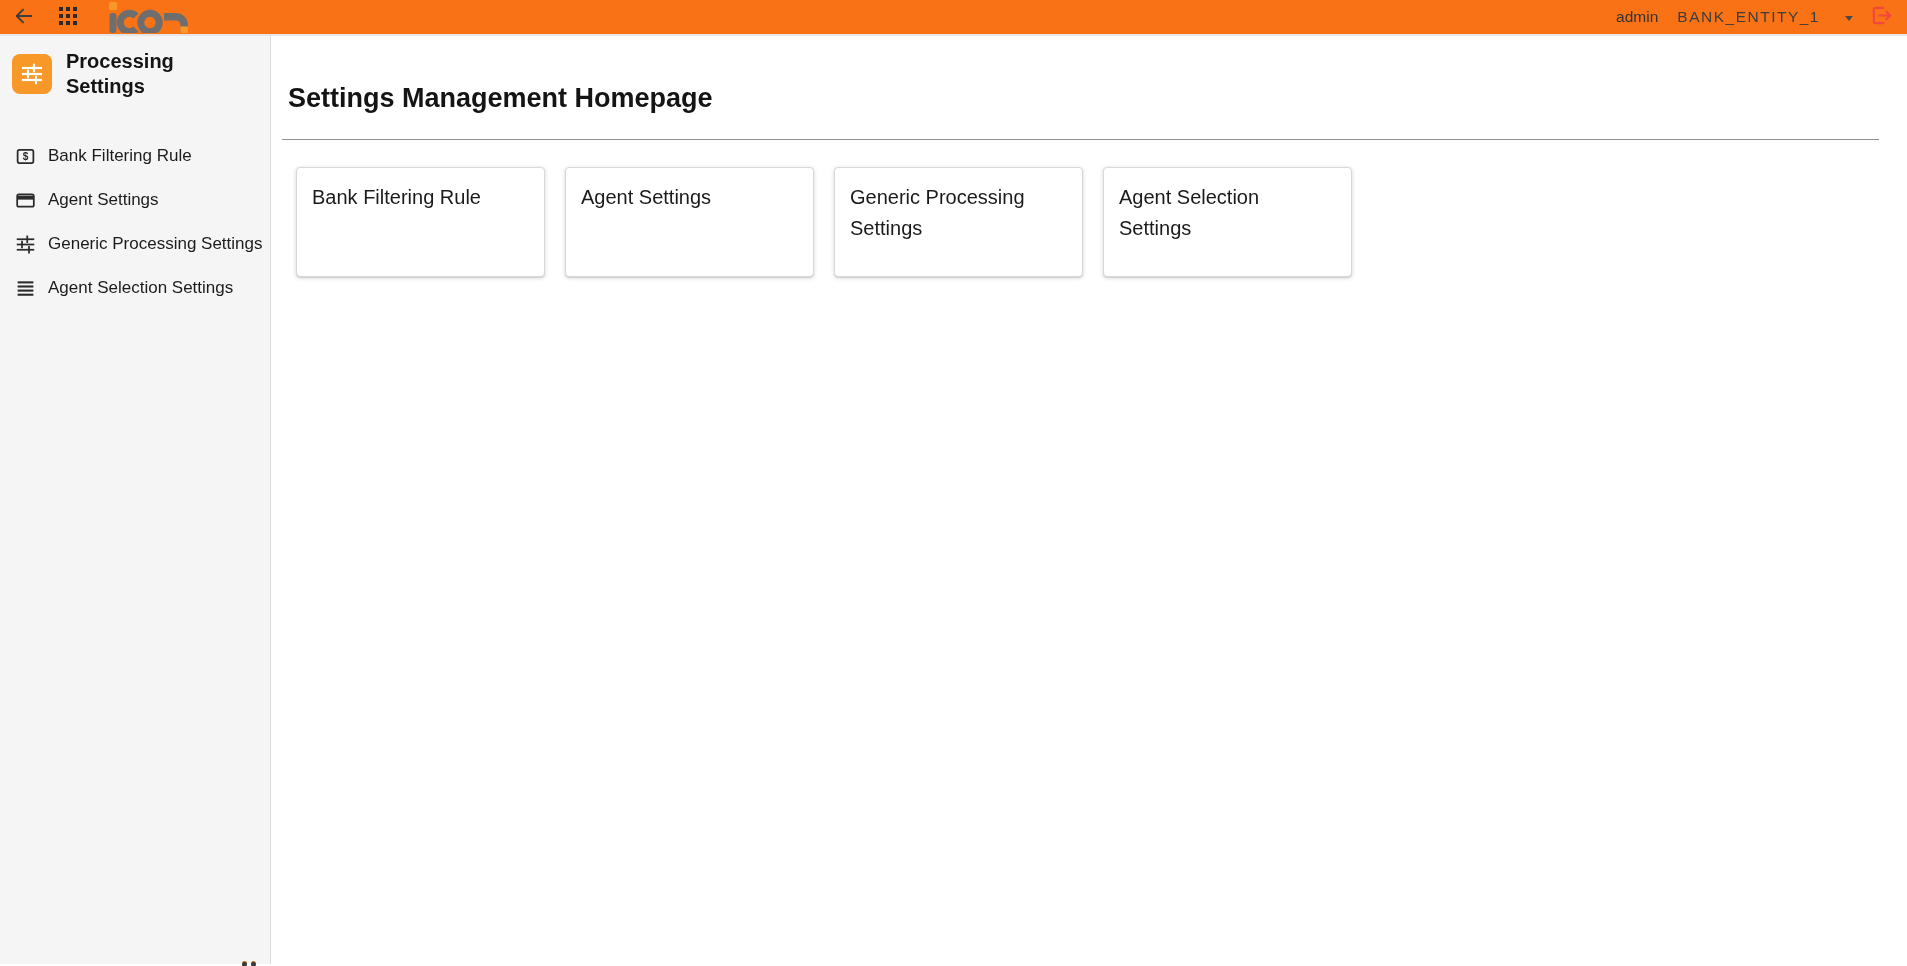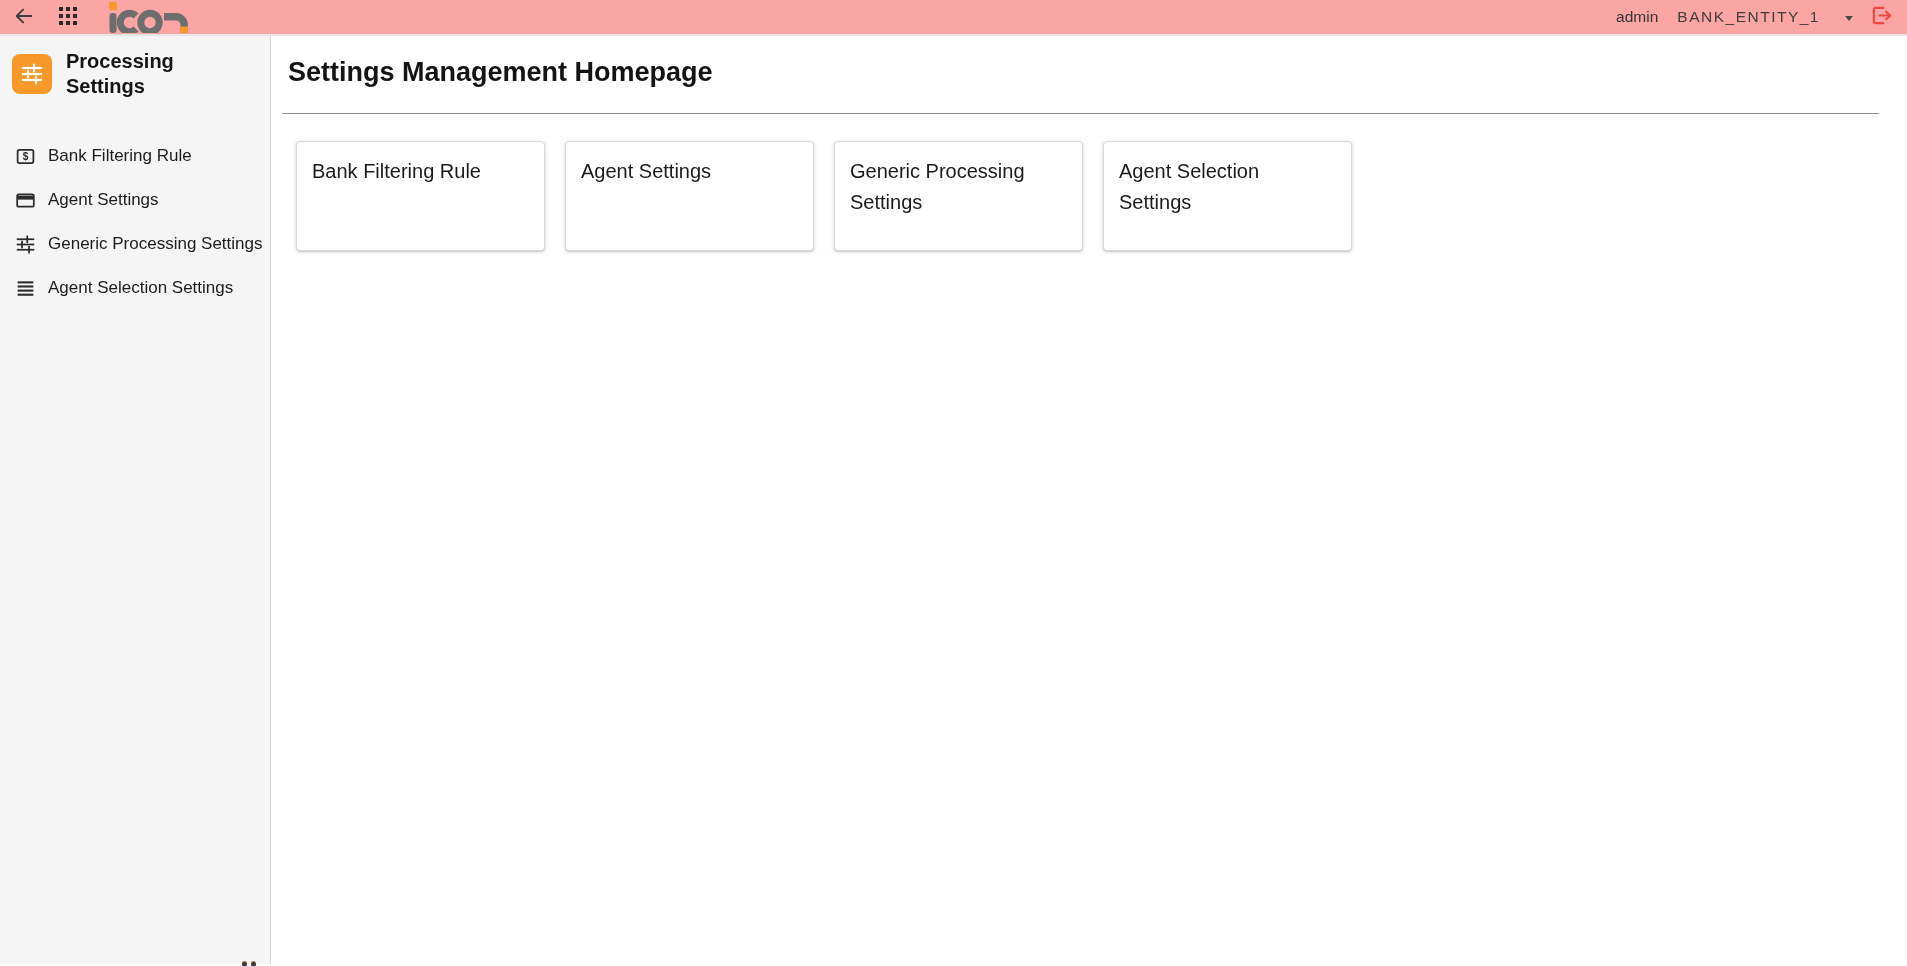--- a/index.html
+++ b/index.html
@@ -5,21 +5,21 @@
   * { box-sizing: border-box; }
   html, body { margin: 0; padding: 0; }
   body {
     width: 1907px; height: 966px; overflow: hidden;
     background: #ffffff;
     font-family: "Liberation Sans", sans-serif;
     color: #1c1c1c;
   }
   
   .topbar {
-    height: 36px; background: #fca5a5; border-bottom: 2px solid #e6e6e6;
+    height: 36px; background: #f97316; border-bottom: 2px solid #e6e6e6;
     display: flex; align-items: center; justify-content: space-between;
     padding: 0 14px 0 12px;
   }
   .tb-left { display: flex; align-items: center; }
   .tb-btn { display: flex; align-items: center; justify-content: center; cursor: pointer; background: none; border: none; padding: 0; }
   .back-btn { width: 24px; height: 24px; }
   .apps-btn { width: 20px; height: 20px; margin-left: 22px; }
   .logo { margin-left: 30px; display: flex; align-items: center; height: 32px; }
   .tb-right { display: flex; align-items: center; font-size: 15.5px; }
   .tb-user { color: #333; margin-right: 19px; }
@@ -47,21 +47,21 @@
     height: 44px; display: flex; align-items: center;
     padding-left: 14px; cursor: pointer;
   }
   .nav-item.active { background: #F89828; }
   .nav-ico { width: 22px; min-width: 22px; display: flex; align-items: center; justify-content: center; margin-right: 12px; }
   .nav-label { font-size: 17px; color: #1c1c1c; white-space: nowrap; }
   .side-dots { position: absolute; bottom: -3px; left: 242px; display: flex; gap: 4px; }
   .side-dots i { width: 5px; height: 6px; border-radius: 50%; background: #3a3a3a; border-top: 1px solid #c87020; }
 
   
-  .main { flex: 1; padding: 12px 28px 0 11px; background: #fff; }
+  .main { flex: 1; padding: 12px 28px 0 11px; background: #fff; margin-top: 26px; }
   .page-title { font-size: 27px; font-weight: bold; color: #141414; margin: 9px 0 0 6px; line-height: 1.15; }
   .divider { border: none; border-top: 1px solid #909090; margin: 25px 0 0 0; }
   .subtitle { display: block; font-style: italic; font-size: 17.5px; color: #212121; margin: 11px 0 0 3px; }
   .cards { display: flex; gap: 20px; margin: 27px 0 0 14px; }
   .card {
     width: 249px; height: 110px; background: #fff;
     border: 1px solid #d8d8d8; border-radius: 4px;
     box-shadow: 0 1px 4px rgba(0,0,0,0.16), 0 1px 1px rgba(0,0,0,0.10);
     padding: 14px 24px 14px 15px;
     font-size: 20px; line-height: 31px; color: #1b1b1b;

